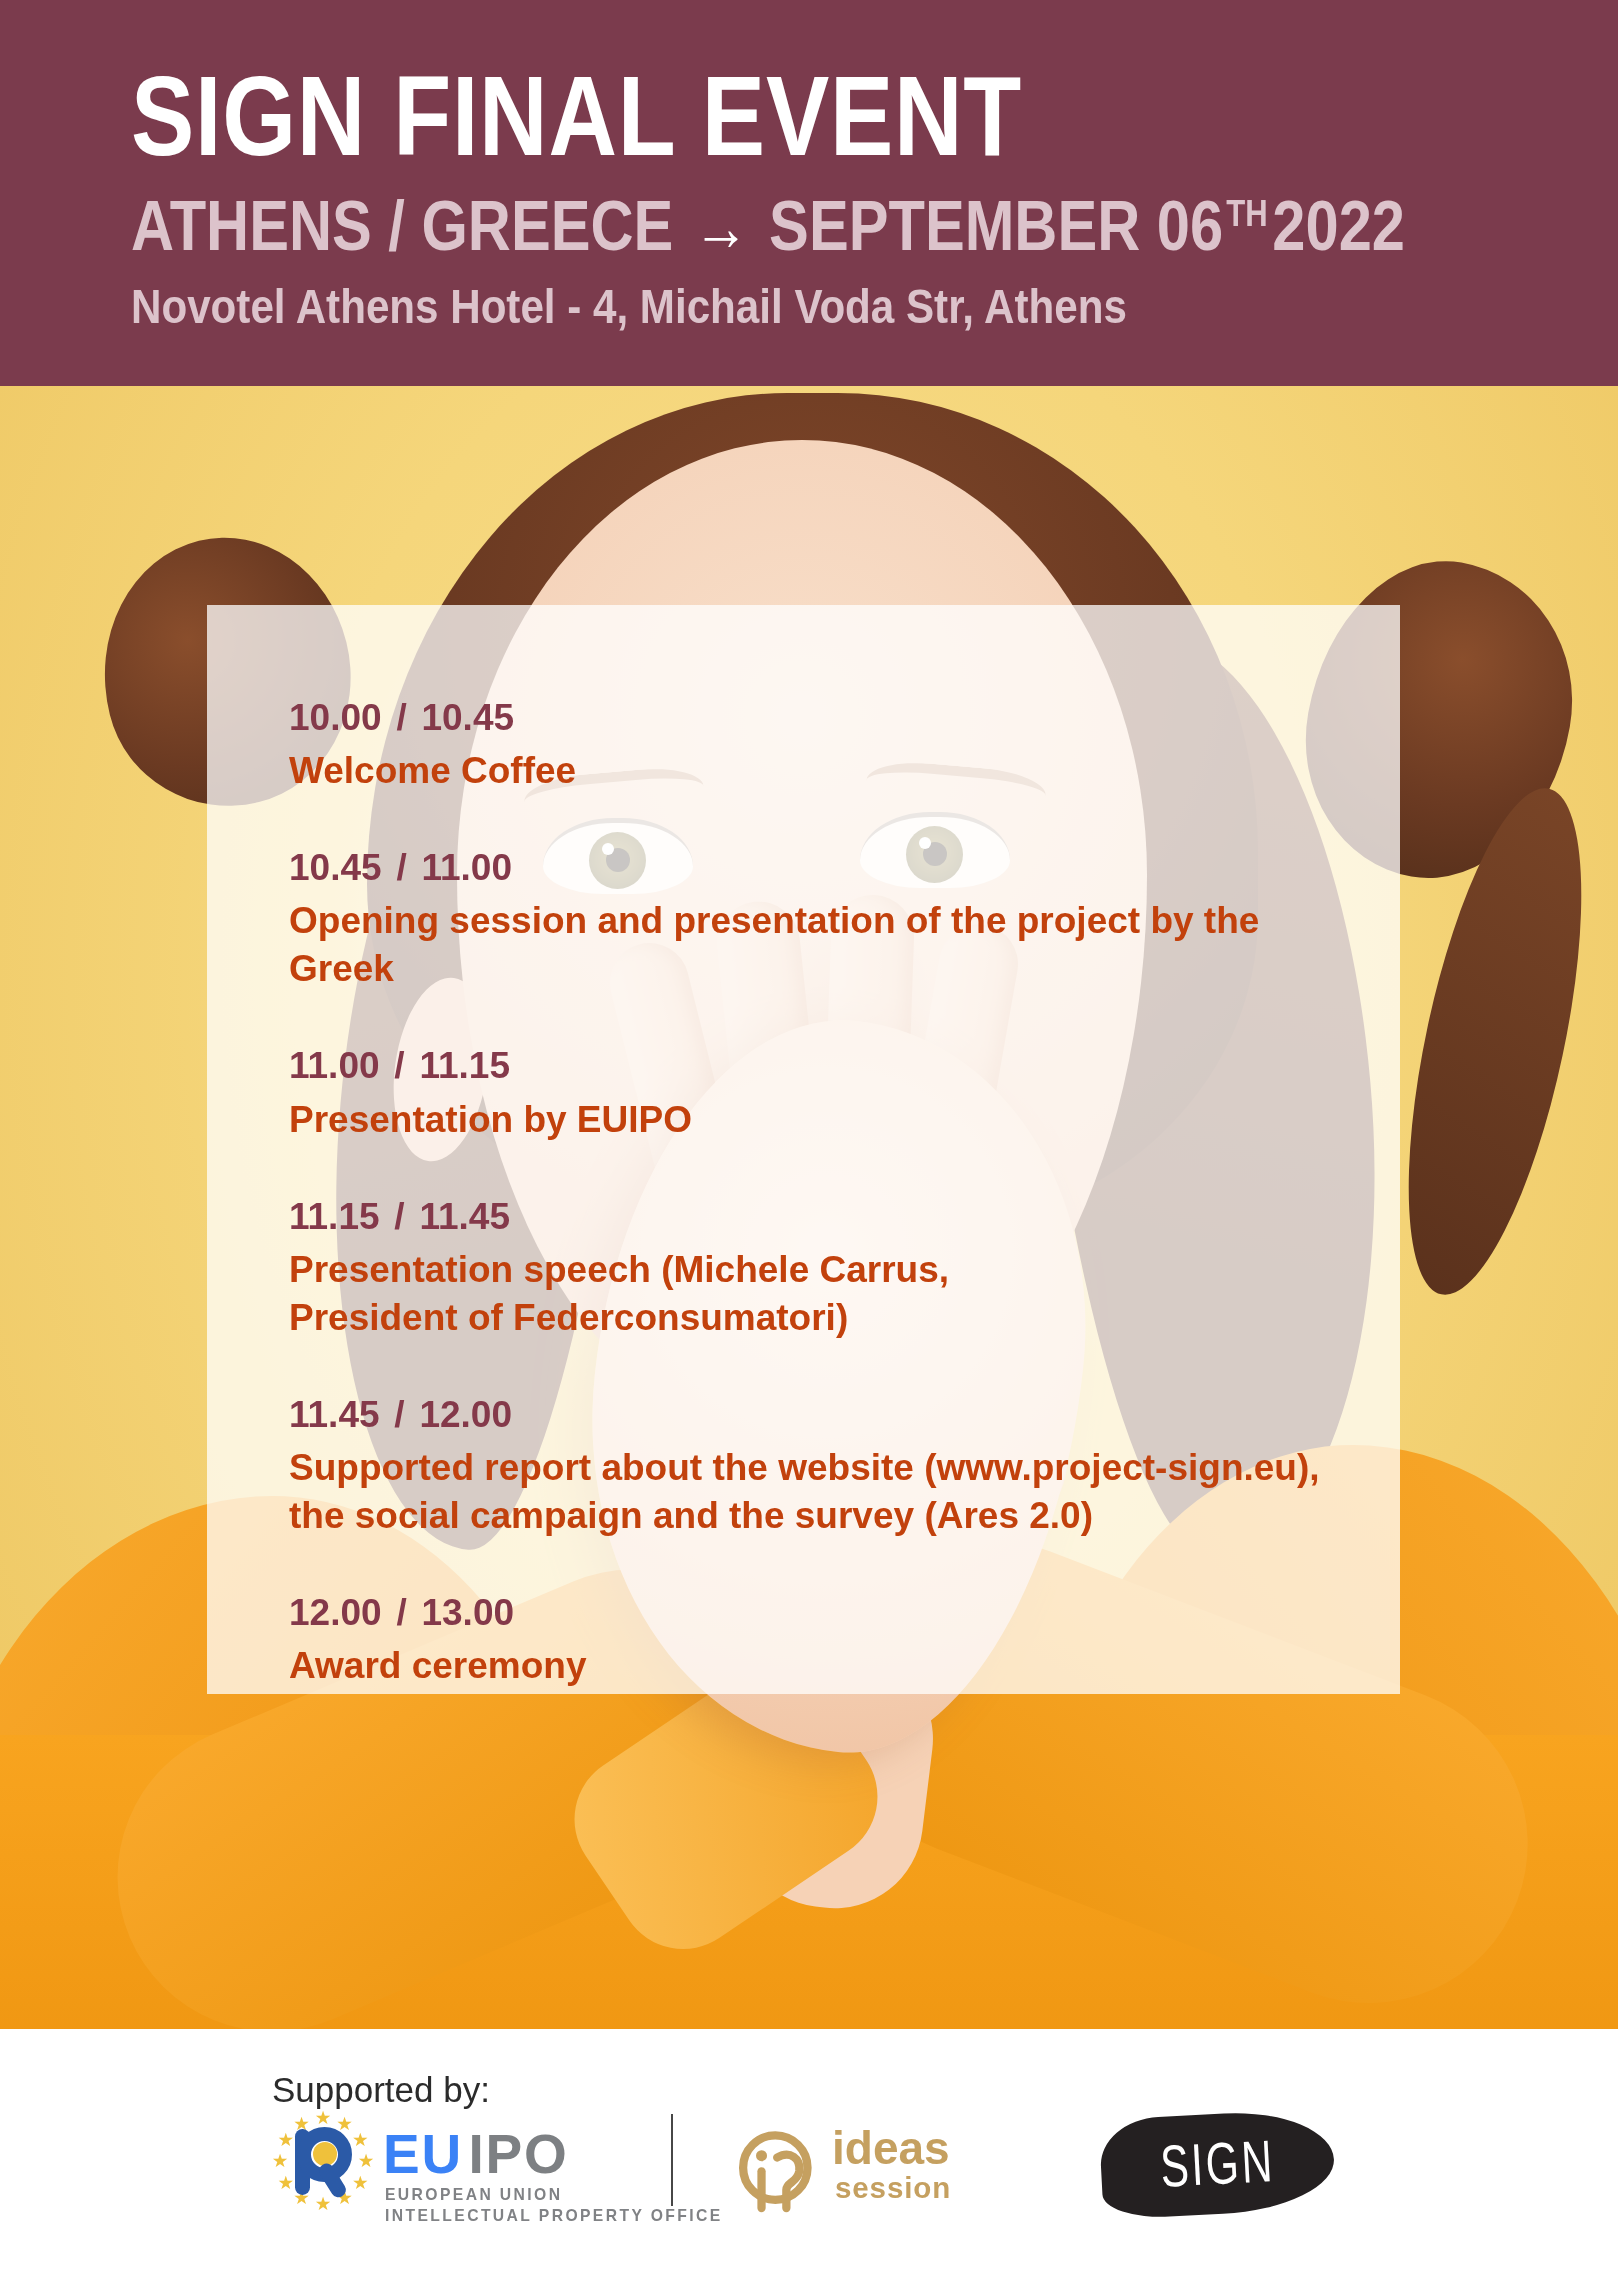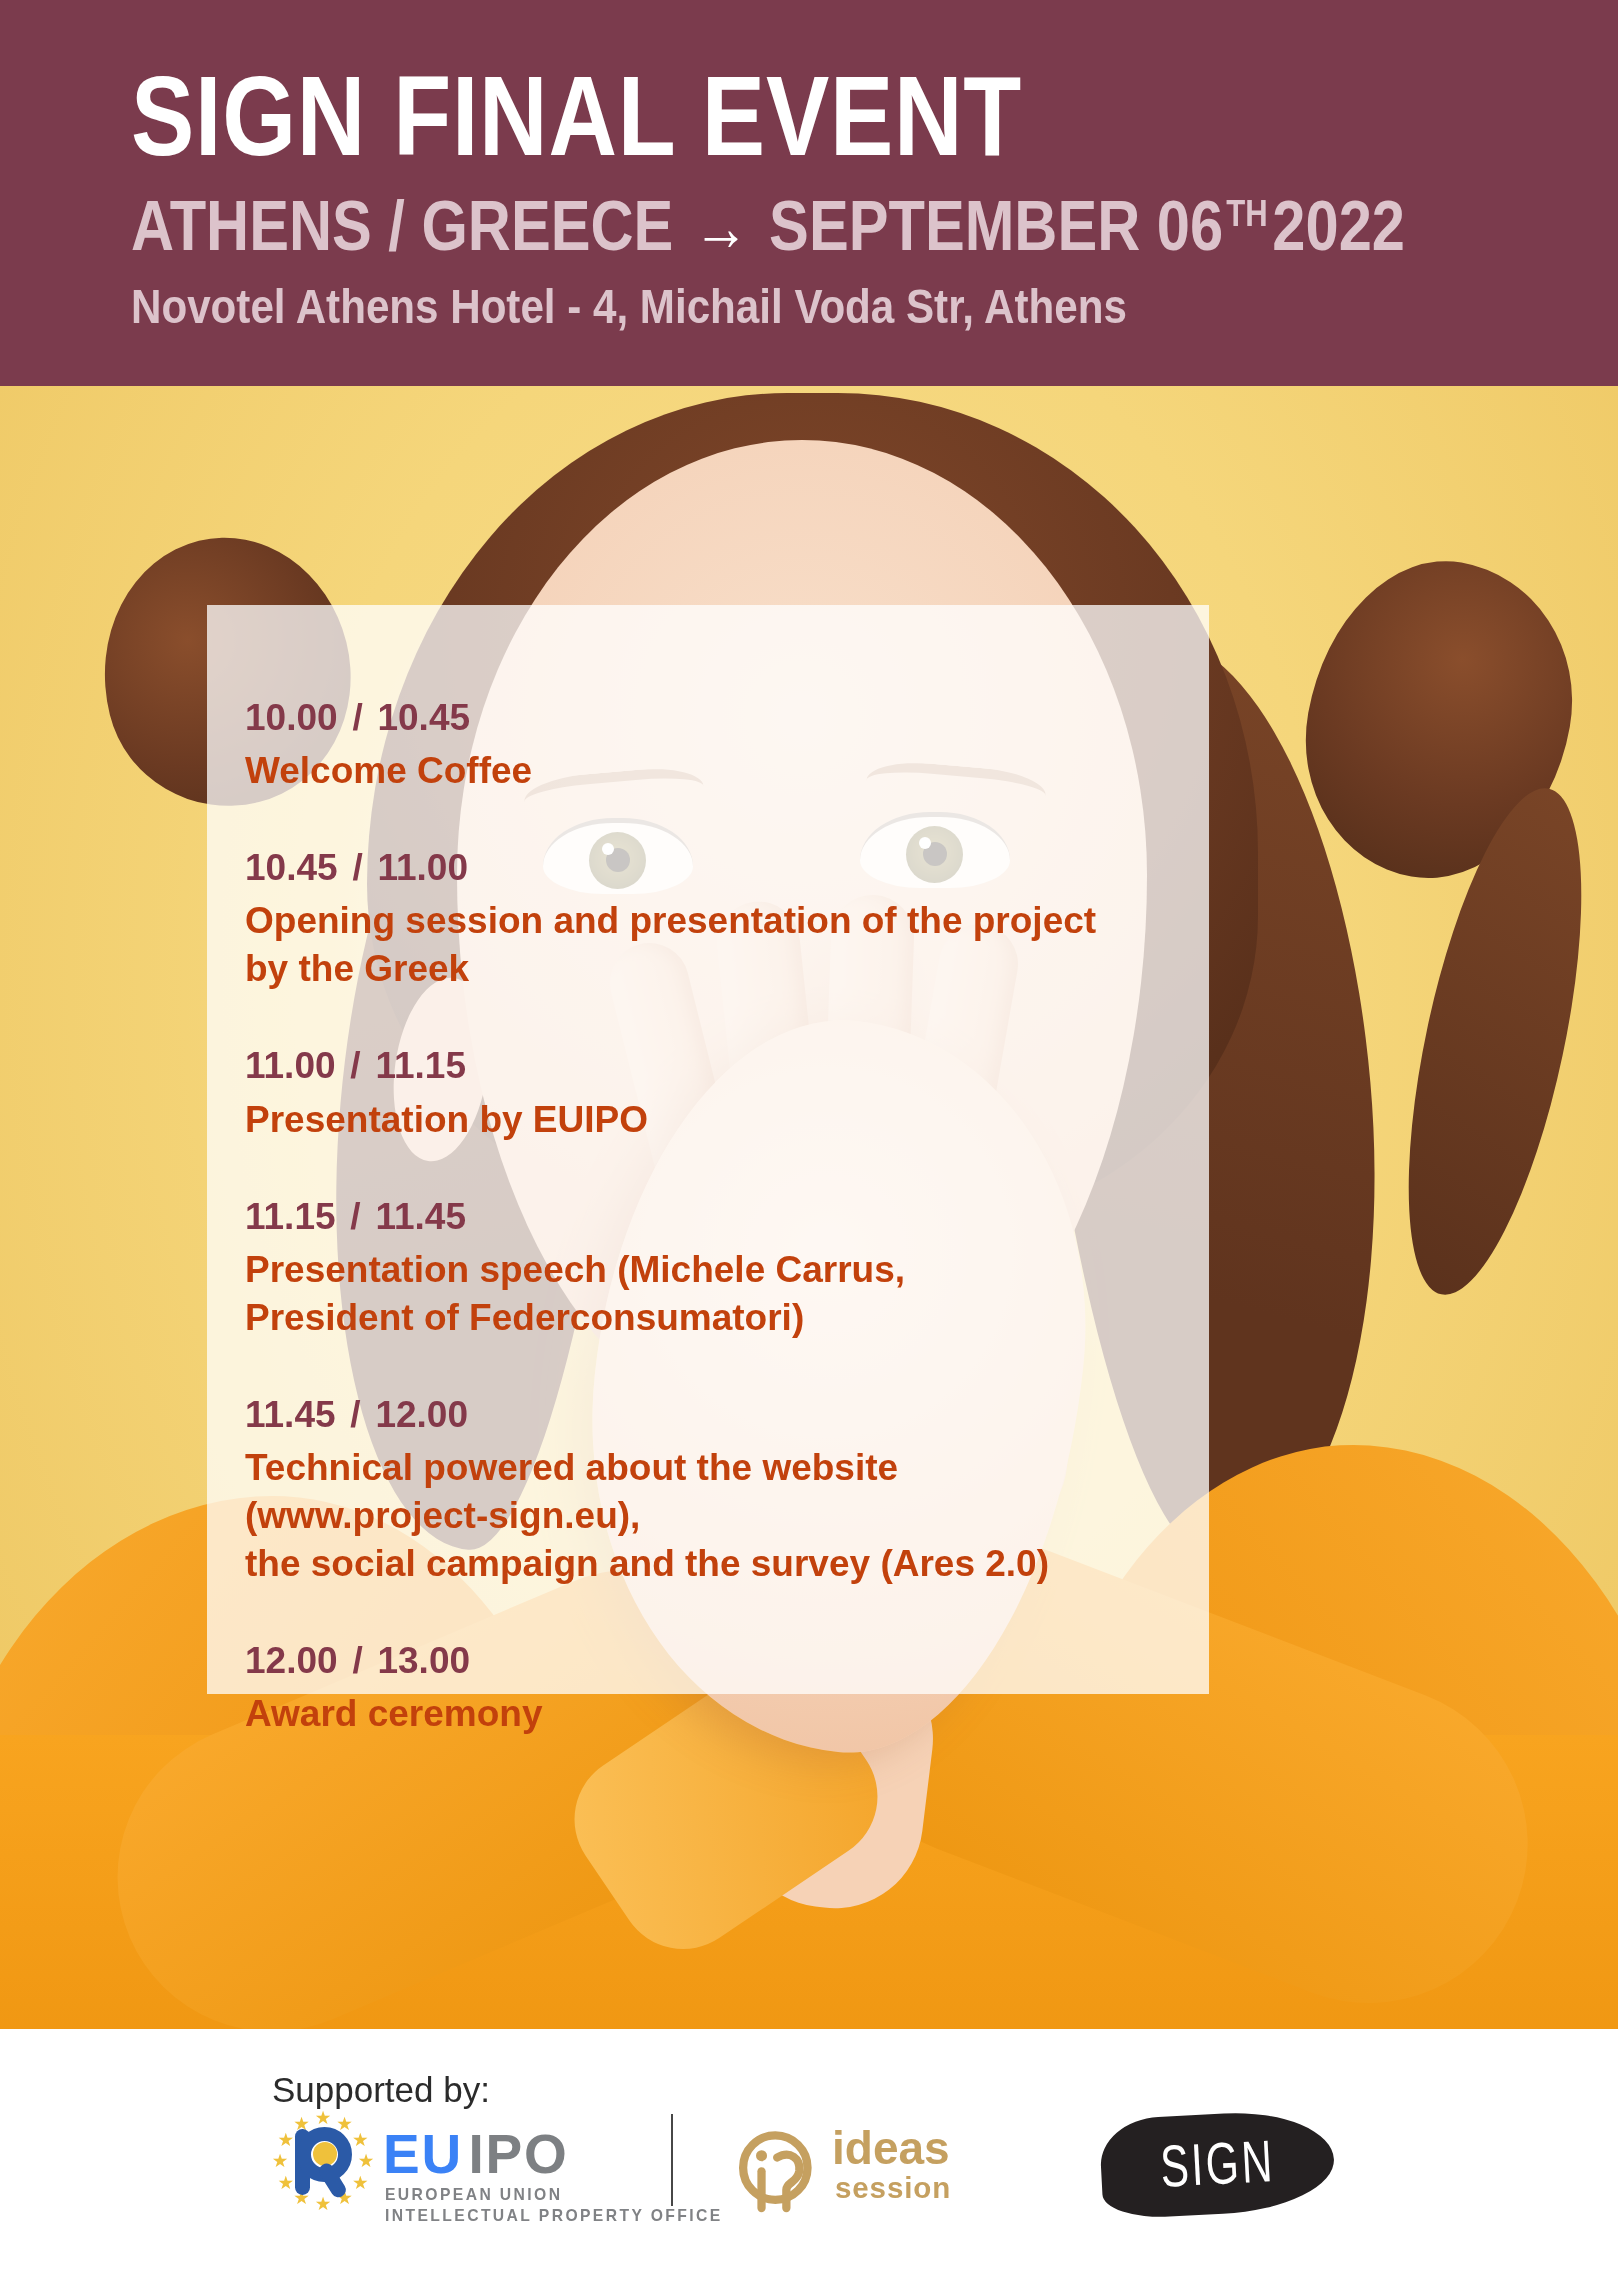--- a/index.html
+++ b/index.html
@@ -91,22 +91,22 @@
   .f1 { left:635px; top:554px; width:79px; height:286px; transform:rotate(-14deg); }
   .f2 { left:729px; top:515px; width:83px; height:314px; transform:rotate(-6deg); }
   .f3 { left:827px; top:509px; width:83px; height:314px; transform:rotate(2deg); }
   .f4 { left:921px; top:537px; width:79px; height:286px; transform:rotate(10deg); }
   .hand { left:595px; top:635px; width:485px; height:729px; border-radius:46% 54% 42% 58%/52% 44% 56% 48%;
     background:radial-gradient(circle at 45% 32%, #fae3cf 0%, #f4cdb0 72%, #efc2a2 100%);
     transform:rotate(6deg); box-shadow:-18.5px 11px 42px rgba(170,100,60,0.25); }
 
   
   .overlay {
-    position:absolute; left:207px; top:605px; width:1002px; height:1089px; z-index:10;
-    background:rgba(255,255,255,0.75); padding:92px 65px 0 38px;
+    position:absolute; left:207px; top:605px; width:1193px; height:1089px; z-index:10;
+    background:rgba(255,255,255,0.75); padding:92px 65px 0 82px;
   }
   .sched-item + .sched-item { margin-top:52px; }
   .sched-time { font-size:37px; font-weight:bold; color:#84394A; line-height:41px; margin-bottom:9.2px;
     display:flex; align-items:baseline; }
   .t-sep { margin:0 14.8px; }
   .sched-line { font-size:37px; font-weight:bold; color:#c2410c; line-height:48px; }
 
   
   .footer { position:absolute; left:0; top:2029px; width:1619px; height:261px; background:#ffffff; z-index:20; }
   .supported { position:absolute; left:272px; top:41px; font-size:35px; color:#2b2b2b; }
@@ -243,21 +243,21 @@
     <div class="sched-line">Presentation speech (Michele Carrus,</div>
     <div class="sched-line">President of Federconsumatori)</div>
   </div>
 
   <div class="sched-item">
     <div class="sched-time">
       <span>11.45</span>
       <span class="t-sep">/</span>
       <span>12.00</span>
     </div>
-    <div class="sched-line">Technical powered about the website (www.project-sign.eu),</div>
+    <div class="sched-line">Supported report about the website (www.project-sign.eu),</div>
     <div class="sched-line">the social campaign and the survey (Ares 2.0)</div>
   </div>
 
   <div class="sched-item">
     <div class="sched-time">
       <span>12.00</span>
       <span class="t-sep">/</span>
       <span>13.00</span>
     </div>
     <div class="sched-line">Award ceremony</div>

